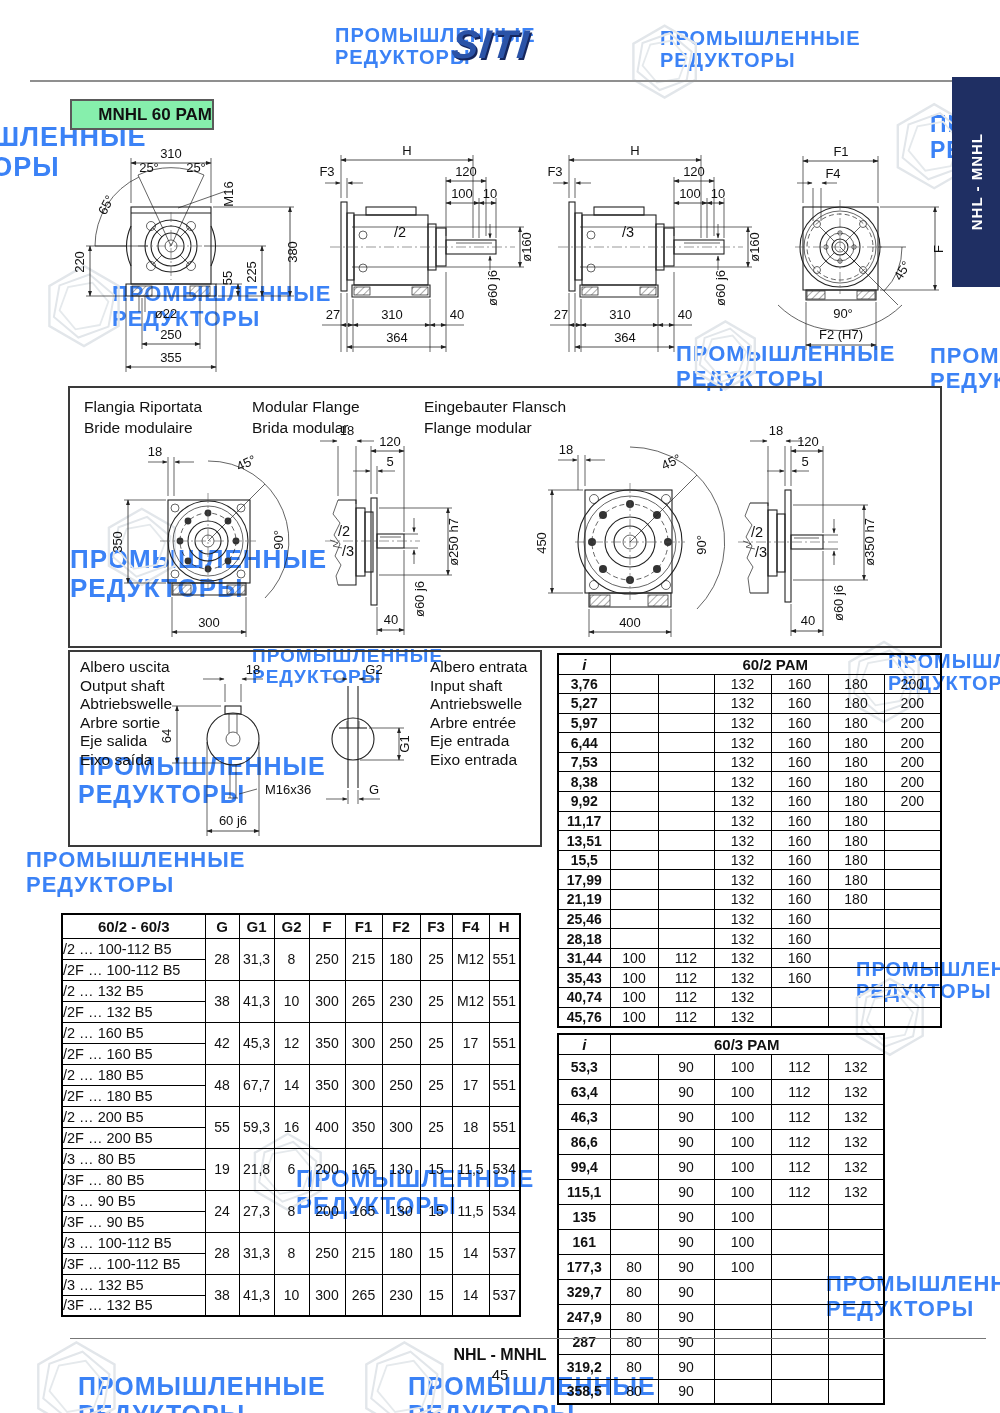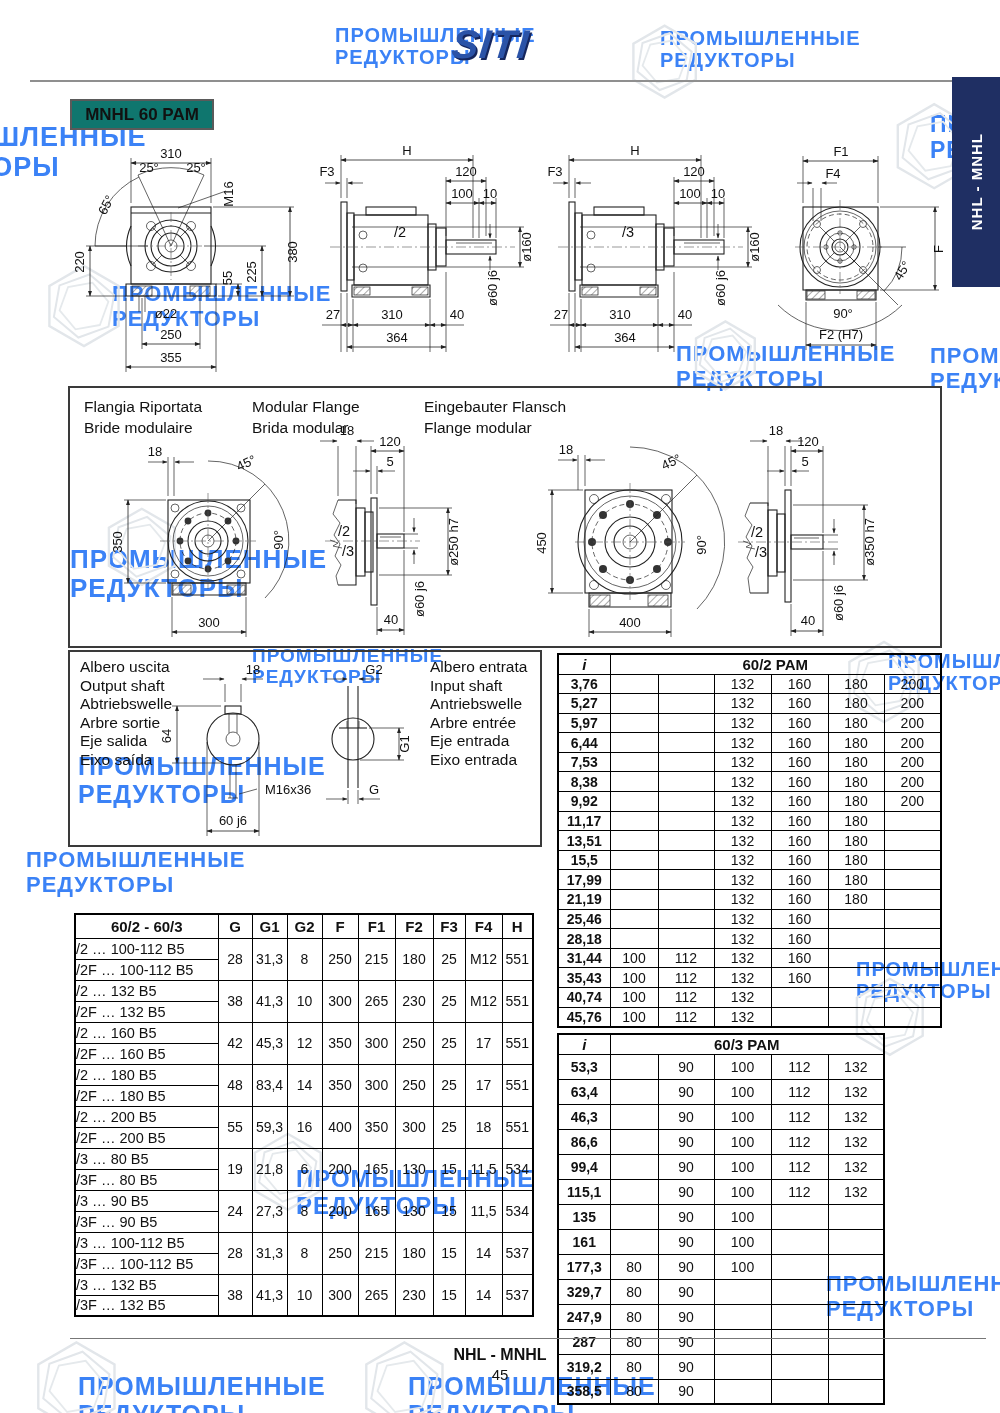--- a/index.html
+++ b/index.html
@@ -5,22 +5,22 @@
   html,body{margin:0;padding:0;background:#fff;}
   #page{position:relative;width:1000px;height:1413px;background:#fff;overflow:hidden;
         font-family:"Liberation Sans",sans-serif;color:#111;}
   
   .wm{position:absolute;z-index:0;color:#3b82f6;font-weight:bold;line-height:1.12;letter-spacing:1px;white-space:nowrap;}
   .wmhex{position:absolute;z-index:0;}
   
   #logo{position:absolute;left:452px;top:22px;z-index:3;font-size:40px;font-weight:bold;font-style:italic;
         letter-spacing:1px;color:#2b53a7;text-shadow:2px 2px 0 #15265e;transform:skewX(-6deg);}
   #hline{position:absolute;left:30px;top:80px;width:942px;border-top:2px solid #8f8f8f;z-index:1;}
-  #titlebox{position:absolute;left:70px;top:99px;width:140px;height:27px;z-index:3;background:#0f766e;
-        border:2px solid #5a5a5a;font-size:17px;font-weight:bold;text-align:center;line-height:27px;}
+  #titlebox{position:absolute;left:70px;top:99px;width:140px;height:27px;z-index:3;background:#86efac;
+        border:2px solid #5a5a5a;font-size:17px;font-weight:bold;text-align:right;line-height:27px;}
   #sidetab{position:absolute;left:952px;top:77px;width:48px;height:210px;background:#1f2f63;z-index:3;
         display:flex;align-items:center;justify-content:center;}
   #sidetab span{writing-mode:vertical-rl;transform:rotate(180deg);color:#fff;font-weight:bold;
         font-size:15px;letter-spacing:1px;}
   
   .secbox{position:absolute;border:2px solid #3a3a3a;z-index:1;}
   
   #draw{position:absolute;left:0;top:0;z-index:2;}
   #draw .ln{stroke:#222;stroke-width:1.1;fill:none;}
   #draw .th{stroke:#222;stroke-width:.7;fill:none;}
@@ -35,21 +35,21 @@
   table.tb{border-collapse:collapse;table-layout:fixed;background:transparent;border:2px solid #000;}
   table.tb td,table.tb th{border:1px solid #000;text-align:center;padding:0;font-size:14px;font-weight:normal;overflow:hidden;white-space:nowrap;}
   table.tb .lbl{text-align:left;font-size:14.5px;}
   table.tb .icol{font-weight:bold;}
   table.tb th{font-weight:bold;font-size:15px;}
   #pam2 th.ih,#pam3 th.ih{font-style:italic;}
   #pam2{position:absolute;left:557px;top:653px;width:383px;z-index:3;}
   #pam2 thead tr{height:20px;} #pam2 tbody tr{height:19.6px;padding-left:36px;}
   #pam3{position:absolute;left:557px;top:1033px;width:326px;z-index:3;}
   #pam3 thead tr{height:20px;} #pam3 tbody tr{height:25px;}
-  #dimt{position:absolute;left:74px;top:913px;width:458px;z-index:3;}
+  #dimt{position:absolute;left:61px;top:913px;width:458px;z-index:3;}
   #dimt thead tr{height:24px;} #dimt tbody tr{height:21px;}
   
   #fline{position:absolute;left:70px;top:1338px;width:916px;border-top:1.5px solid #777;z-index:3;}
   #ftitle{position:absolute;left:380px;top:1346px;width:240px;text-align:center;font-weight:bold;font-size:16px;z-index:3;}
   #fpage{position:absolute;left:380px;top:1366px;width:240px;text-align:center;font-size:15px;z-index:3;}
 </style>
 </head>
 <body>
 
 <div id="page">
@@ -689,21 +689,21 @@
           <td rowspan="2">25</td>
           <td rowspan="2">17</td>
           <td rowspan="2">551</td>
         </tr>
         <tr>
           <td class="lbl">/2F … 160 B5</td>
         </tr>
         <tr>
           <td class="lbl">/2 … 180 B5</td>
           <td rowspan="2">48</td>
-          <td rowspan="2">83,4</td>
+          <td rowspan="2">67,7</td>
           <td rowspan="2">14</td>
           <td rowspan="2">350</td>
           <td rowspan="2">300</td>
           <td rowspan="2">250</td>
           <td rowspan="2">25</td>
           <td rowspan="2">17</td>
           <td rowspan="2">551</td>
         </tr>
         <tr>
           <td class="lbl">/2F … 180 B5</td>

